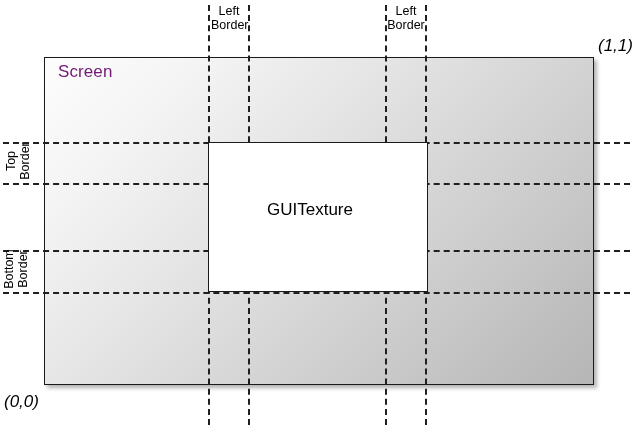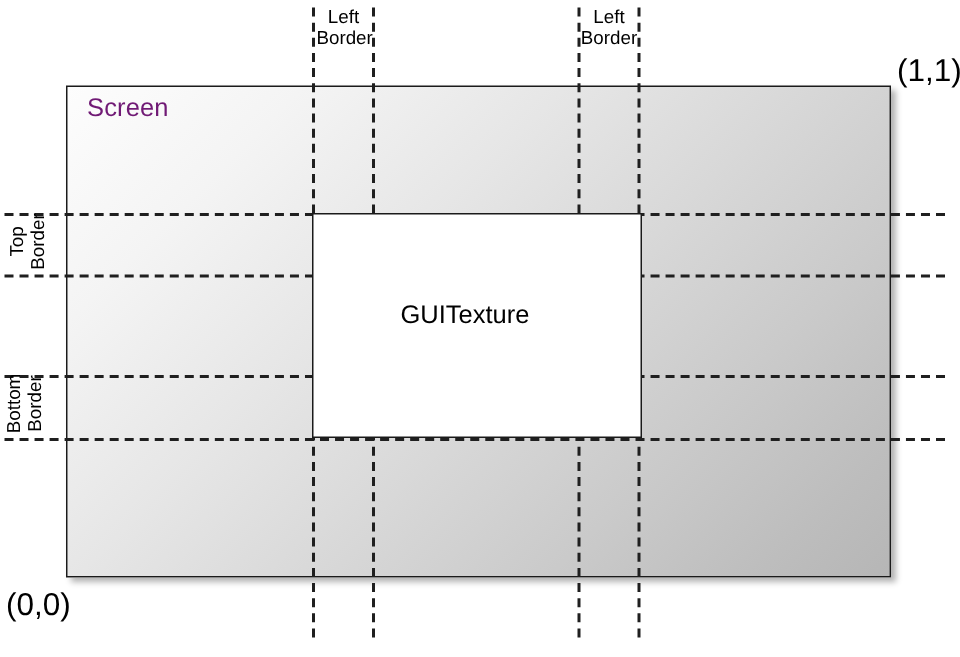--- a/index.html
+++ b/index.html
@@ -103,23 +103,24 @@
     color: #000000;
     white-space: nowrap;
     transform: rotate(-90deg);
     transform-origin: left top;
     text-align: center;
   }
 
   
   .coord {
     position: absolute;
-    font-size: 21px;
+    font-size: 17px;
     color: #000000;
     white-space: nowrap;
+    font-style: italic;
   }
   .coord-max { left: 598px; top: 36px; }
   .coord-min { left: 4px;   top: 392px; text-align: center; }
 </style>
 </head>
 <body>
 
 <div id="diagram">
 
   <div class="screen-rect"></div>

